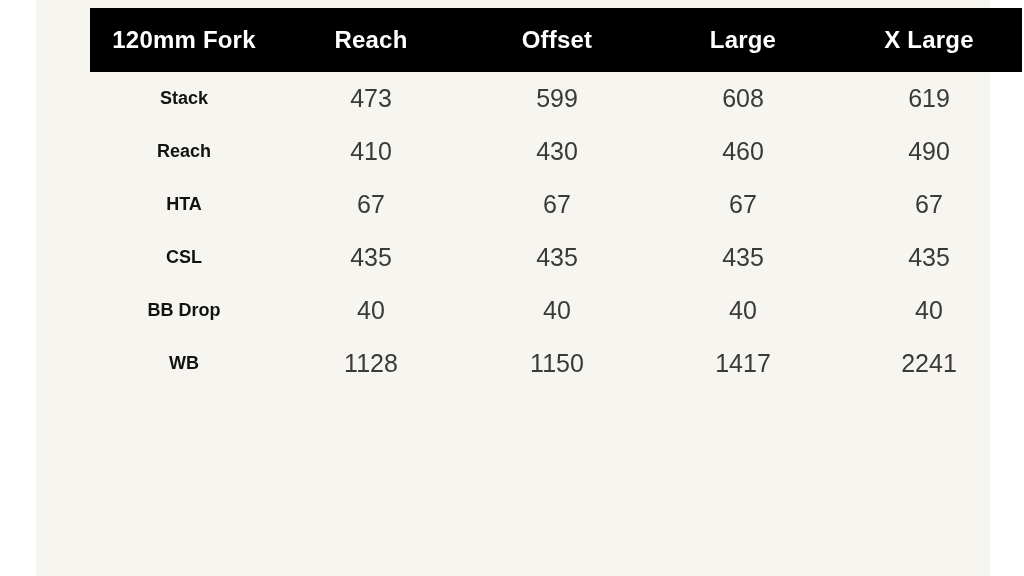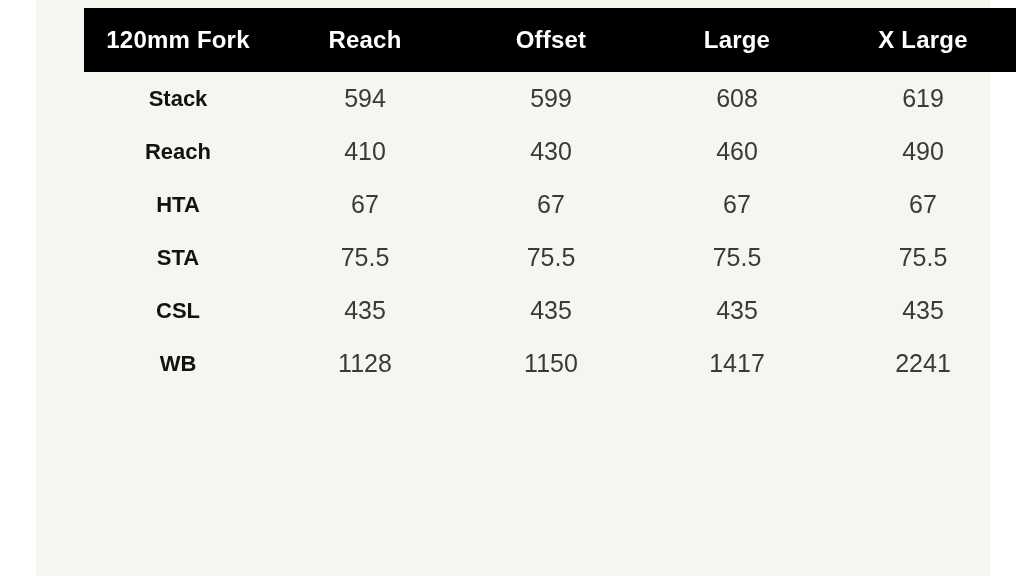--- a/index.html
+++ b/index.html
@@ -27,21 +27,21 @@
     left: 36px;
     top: 0px;
     width: 954px;
     height: 576px;
     background: #f7f5ef;
   }
 
   
   #geo-table {
     position: absolute;
-    left: 48px;
+    left: 54px;
     top: 8px;
     width: 932px;
     border-collapse: collapse;
     table-layout: fixed;
   }
 
   
   #geo-table thead tr {
     background: #000000;
   }
@@ -62,21 +62,21 @@
   }
   #geo-table tbody td {
     height: 53px;
     padding: 0;
     text-align: center;
     vertical-align: middle;
     border: none;
   }
   td.row-label {
     font-weight: bold;
-    font-size: 22px;
+    font-size: 18px;
     color: #121212;
   }
   td.row-value {
     font-weight: normal;
     font-size: 25px;
     color: #3a3a3a;
   }
 
   
   col.c-label { width: 188px; }
@@ -103,52 +103,52 @@
           <th>Reach</th>
           <th>Offset</th>
           <th>Large</th>
           <th>X Large</th>
         </tr>
       </thead>
 
       <tbody>
         <tr>
           <td class="row-label">Stack</td>
-          <td class="row-value">594</td>
+          <td class="row-value">473</td>
           <td class="row-value">599</td>
           <td class="row-value">608</td>
           <td class="row-value">619</td>
         </tr>
         <tr>
           <td class="row-label">Reach</td>
           <td class="row-value">410</td>
           <td class="row-value">430</td>
           <td class="row-value">460</td>
           <td class="row-value">490</td>
         </tr>
         <tr>
           <td class="row-label">HTA</td>
           <td class="row-value">67</td>
           <td class="row-value">67</td>
           <td class="row-value">67</td>
           <td class="row-value">67</td>
         </tr>
         <tr>
-          <td class="row-label">STA</td>
-          <td class="row-value">75.5</td>
-          <td class="row-value">75.5</td>
-          <td class="row-value">75.5</td>
-          <td class="row-value">75.5</td>
-        </tr>
-        <tr>
           <td class="row-label">CSL</td>
           <td class="row-value">435</td>
           <td class="row-value">435</td>
           <td class="row-value">435</td>
           <td class="row-value">435</td>
+        </tr>
+        <tr>
+          <td class="row-label">BB Drop</td>
+          <td class="row-value">40</td>
+          <td class="row-value">40</td>
+          <td class="row-value">40</td>
+          <td class="row-value">40</td>
         </tr>
         <tr>
           <td class="row-label">WB</td>
           <td class="row-value">1128</td>
           <td class="row-value">1150</td>
           <td class="row-value">1417</td>
           <td class="row-value">2241</td>
         </tr>
       </tbody>
     </table>

